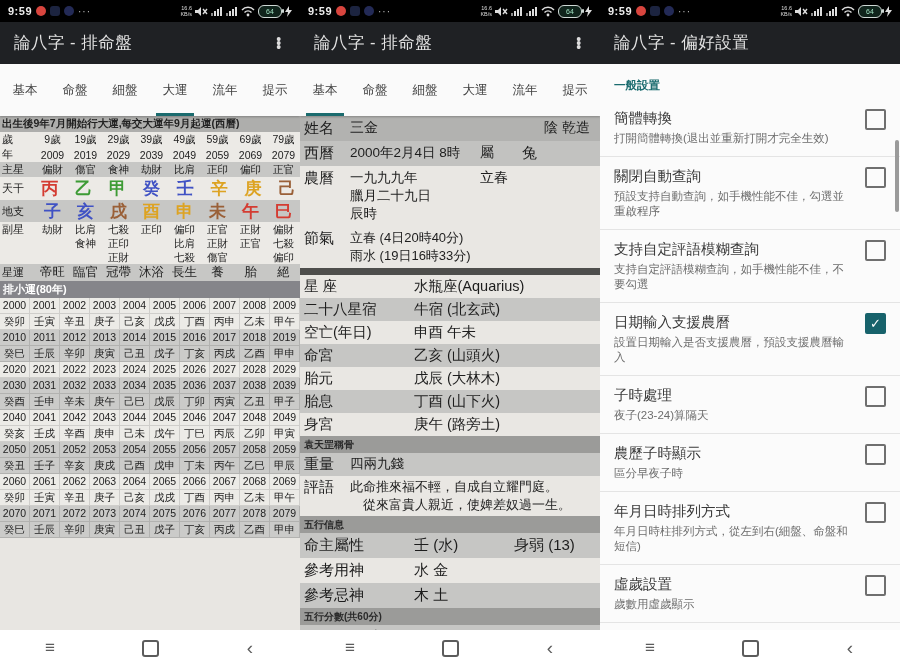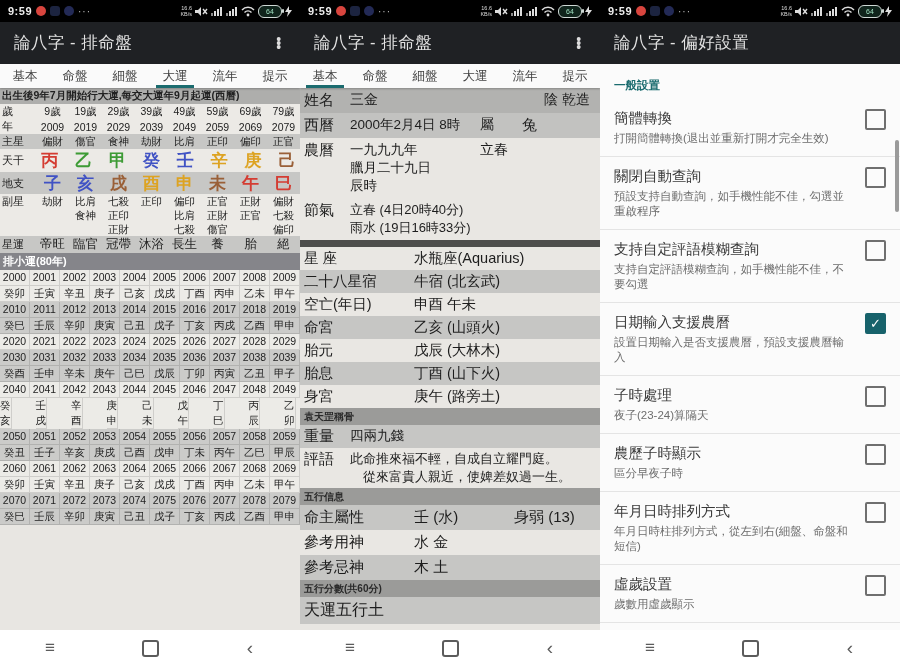--- a/index.html
+++ b/index.html
@@ -20,21 +20,21 @@
   .spd{font-size:5.5px;line-height:6px;text-align:right;color:#ddd;}
   .batt{position:relative;width:22px;height:11px;border:1px solid #cfd8d5;border-radius:6px;
         font-size:7px;color:#9fe0c0;display:flex;align-items:center;justify-content:center;background:#10241c;}
   .batt:after{content:"";position:absolute;right:-3px;top:3px;width:2px;height:4px;background:#cfd8d5;border-radius:1px;}
   
   .appbar{height:42px;background:#1f2124;color:#e3e3e3;display:flex;align-items:center;
           padding:0 14px;font-size:16.5px;letter-spacing:.5px;}
   .menu-dots{margin-left:auto;color:#ddd;font-size:14px;line-height:5px;text-align:center;width:14px;cursor:pointer;}
   .menu-dots span{display:block;height:4px;}
   
-  .tabs{height:24px;background:#fafafa;display:flex;box-shadow:0 1px 2px rgba(0,0,0,.25);position:relative;z-index:2;}
+  .tabs{height:52px;background:#fafafa;display:flex;box-shadow:0 1px 2px rgba(0,0,0,.25);position:relative;z-index:2;}
   .tab{flex:1;display:flex;align-items:center;justify-content:center;font-size:12.5px;
        color:#3f3f3f;position:relative;cursor:pointer;}
   .tab .ul{position:absolute;left:6px;right:6px;bottom:0;height:3px;background:#1b6b6e;}
   
   .dy{font-size:10.5px;color:#222;}
   .dyrow{display:flex;align-items:center;}
   .dyrow .lab{width:36px;padding-left:2px;box-sizing:border-box;font-size:11px;}
   .dyrow .c{width:33px;text-align:center;}
   .bg-hdr{background:#aeaeac;font-weight:bold;padding:1px 2px;font-size:10.5px;}
   .bg-g{background:#c7c7c5;}
@@ -340,21 +340,21 @@
             <div class="mc">2041</div>
             <div class="mc">2042</div>
             <div class="mc">2043</div>
             <div class="mc">2044</div>
             <div class="mc">2045</div>
             <div class="mc">2046</div>
             <div class="mc">2047</div>
             <div class="mc">2048</div>
             <div class="mc">2049</div>
           </div>
-          <div class="mrow" style="background: rgb(236, 235, 231); gap: 24px;">
+          <div class="mrow" style="background: rgb(236, 235, 231);">
             <div class="mc">癸亥</div>
             <div class="mc">壬戌</div>
             <div class="mc">辛酉</div>
             <div class="mc">庚申</div>
             <div class="mc">己未</div>
             <div class="mc">戊午</div>
             <div class="mc">丁巳</div>
             <div class="mc">丙辰</div>
             <div class="mc">乙卯</div>
             <div class="mc">甲寅</div>

